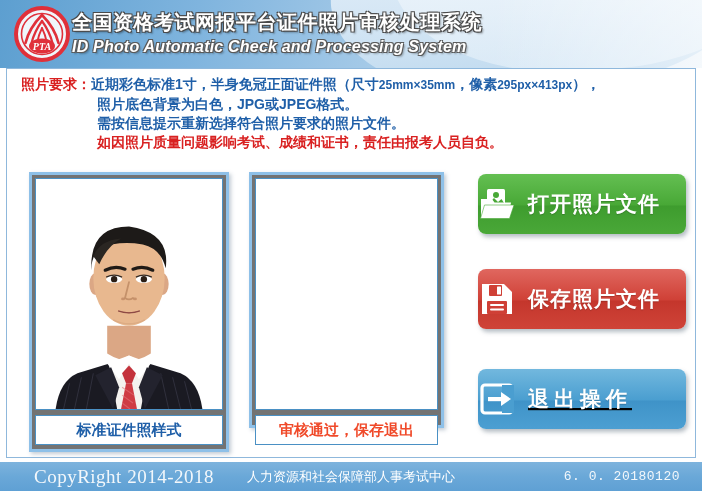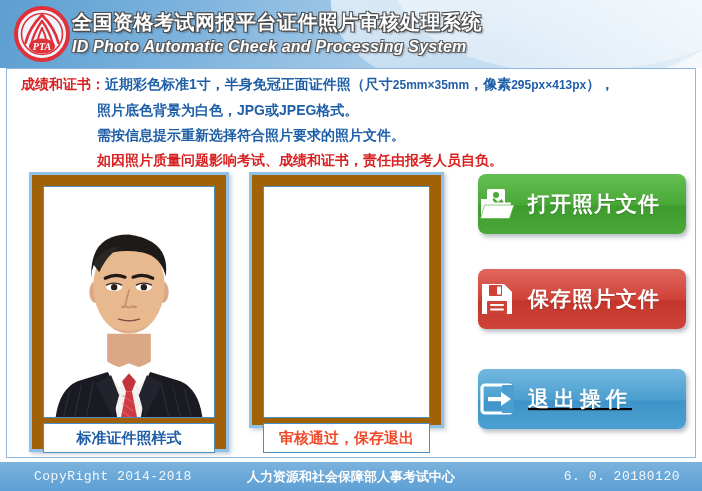--- a/index.html
+++ b/index.html
@@ -118,30 +118,30 @@
     font-size: 14px;
     font-weight: bold;
     white-space: nowrap;
   }
   .txt-red {
     color: #d92121;
     font-size: 14px;
     font-weight: bold;
     white-space: nowrap;
   }
-  .indent { padding-left: 76px; margin-top: 6px; }
+  .indent { padding-left: 76px; }
   .small-unit { font-size: 12px; }
 
   
   .panel {
     position: absolute;
-    background: #a16207;
+    background: #737373;
     border: 3px solid #8ec0e8;
     box-shadow: 2px 2px 4px rgba(120,140,160,0.45);
-    padding: 11px;
+    padding: 3px;
   }
   .panel-sample { left: 22px;  top: 103px; width: 200px; height: 280px; }
   .panel-result { left: 242px; top: 103px; width: 195px; height: 256px; }
 
   .photo-area {
     width: 100%;
     height: 232px;
     border: 1px solid #4a90c4;
     background: #ffffff;
     overflow: hidden;
@@ -205,27 +205,27 @@
   .footer {
     position: absolute;
     left: 0; top: 462px;
     width: 702px; height: 29px;
     background: linear-gradient(180deg, #7db3dd 0%, #6aa8d8 50%, #5fa0d4 100%);
     display: flex;
     align-items: center;
   }
   .footer-copy {
     position: absolute; left: 34px;
-    color: #f2f7fb; font-size: 13px;
-    font-family: Liberation Mono, monospace;
+    color: #f2f7fb; font-size: 19px;
+    font-family: Liberation Serif, serif;
     letter-spacing: 0.5px;
   }
   .footer-org {
     position: absolute; left: 0; right: 0; text-align: center;
-    color: #ffffff; font-size: 13px; font-weight: bold;
+    color: #ffffff; font-size: 13px; font-weight: normal;
   }
   .footer-ver {
     position: absolute; right: 22px;
     color: #f2f7fb; font-size: 13px;
     font-family: "Liberation Mono", "DejaVu Sans Mono", monospace;
     letter-spacing: 0.5px;
   }
 </style>
 </head>
 <body>
@@ -256,21 +256,21 @@
     <div class="title-block">
       <div class="title-cn">全国资格考试网报平台证件照片审核处理系统</div>
       <div class="title-en">ID Photo Automatic Check and Processing System</div>
     </div>
   </div>
 
   <div class="frame">
 
     <div class="notice">
       <div class="notice-row">
-        <span class="lbl-red">成绩和证书：</span>
+        <span class="lbl-red">照片要求：</span>
         <span class="txt-blue"><span>近期彩色标准1寸，半身免冠正面证件照（尺寸</span><span class="small-unit">25mm×35mm</span><span>，像素</span><span class="small-unit">295px×413px</span><span>），</span></span>
       </div>
       <div class="notice-row indent">
         <span class="txt-blue">照片底色背景为白色，JPG或JPEG格式。</span>
       </div>
       <div class="notice-row indent">
         <span class="txt-blue">需按信息提示重新选择符合照片要求的照片文件。</span>
       </div>
       <div class="notice-row indent">
         <span class="txt-red">如因照片质量问题影响考试、成绩和证书，责任由报考人员自负。</span>

